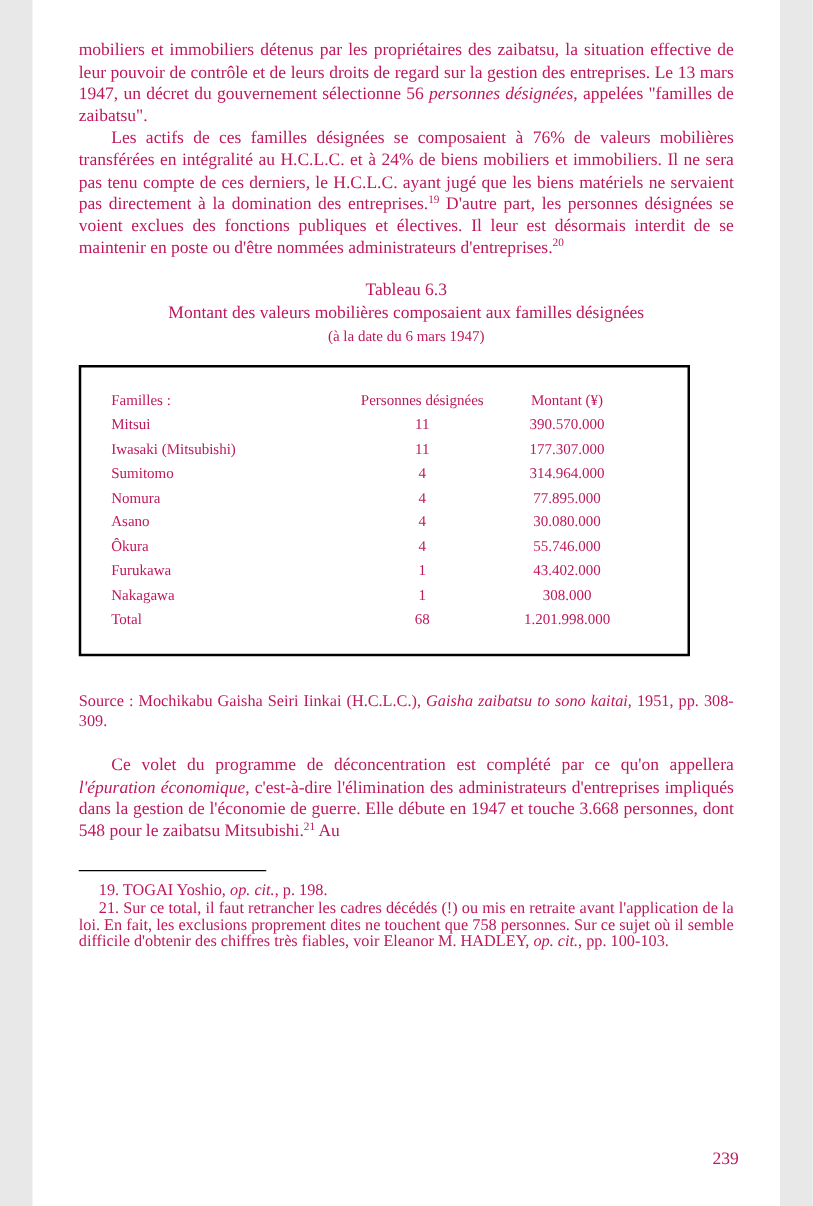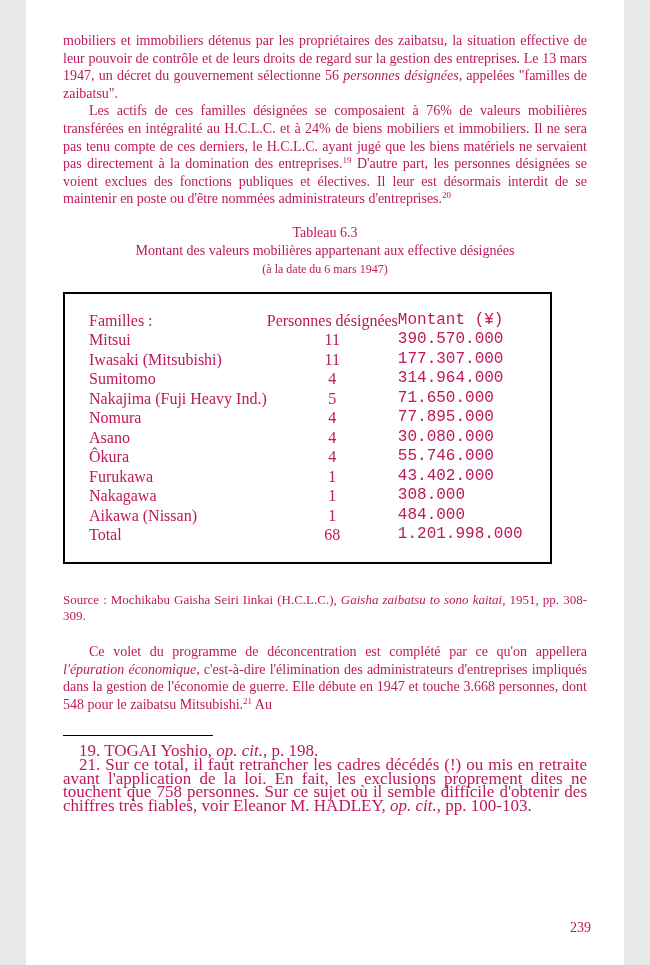--- a/index.html
+++ b/index.html
@@ -47,46 +47,46 @@
   }
   .table-box {
     margin-top: 15px;
     margin-right: 35px;
     border: 2px solid #000;
     padding: 17px 32px 17px 24px;
   }
   table.families {
     width: 100%;
     border-collapse: collapse;
-    font-size: 16px;
+    font-size: 12px;
   }
   table.families td {
     padding: 0;
     line-height: 19.5px;
     white-space: nowrap;
   }
   td.c1 { text-align: left;  width: 46%; }
   td.c2 { text-align: center; width: 24%; }
-  td.c3 { text-align: left; width: 30%; font-family: Liberation Mono, monospace; }
+  td.c3 { text-align: center; width: 30%; }
   .source-note {
     margin-top: 28px;
     font-size: 13px;
     line-height: 16.5px;
     text-align: justify;
   }
   .after-table { margin-top: 18px; }
   .fn-rule {
     margin-top: 22px;
     width: 150px;
     border-top: 1.5px solid #000;
     height: 0;
   }
   .footnotes {
     margin-top: 8px;
-    font-size: 17px;
+    font-size: 13px;
     line-height: 13.6px;
   }
   .fn {
     text-align: justify;
     text-indent: 16px;
   }
   .page-number {
     position: absolute;
     right: 33px;
     top: 920px;
@@ -97,21 +97,21 @@
 <body>
 
 <div class="page">
 
   <p class="body-par"><span>mobiliers et immobiliers détenus par les propriétaires des zaibatsu, la situation effective de leur pouvoir de contrôle et de leurs droits de regard sur la gestion des entreprises. Le 13 mars 1947, un décret du gouvernement sélectionne 56 </span><span class="it">personnes désignées</span><span>, appelées "familles de zaibatsu".</span></p>
 
   <p class="body-par indent"><span>Les actifs de ces familles désignées se composaient à 76% de valeurs mobilières transférées en intégralité au H.C.L.C. et à 24% de biens mobiliers et immobiliers. Il ne sera pas tenu compte de ces derniers, le H.C.L.C. ayant jugé que les biens matériels ne servaient pas directement à la domination des entreprises.</span><sup>19</sup><span> D'autre part, les personnes désignées se voient exclues des fonctions publiques et électives. Il leur est désormais interdit de se maintenir en poste ou d'être nommées administrateurs d'entreprises.</span><sup>20</sup></p>
 
   <div class="caption">
     <div>Tableau 6.3</div>
-    <div>Montant des valeurs mobilières appartenant aux effective désignées</div>
+    <div>Montant des valeurs mobilières composaient aux familles désignées</div>
     <div class="date-line">(à la date du 6 mars 1947)</div>
   </div>
 
   <div class="table-box">
     <table class="families">
       <tbody>
         <tr>
           <td class="c1">Familles :</td>
           <td class="c2">Personnes désignées</td>
           <td class="c3">Montant (¥)</td>
@@ -125,25 +125,20 @@
           <td class="c1">Iwasaki (Mitsubishi)</td>
           <td class="c2">11</td>
           <td class="c3">177.307.000</td>
         </tr>
         <tr>
           <td class="c1">Sumitomo</td>
           <td class="c2">4</td>
           <td class="c3">314.964.000</td>
         </tr>
         <tr>
-          <td class="c1">Nakajima (Fuji Heavy Ind.)</td>
-          <td class="c2">5</td>
-          <td class="c3">71.650.000</td>
-        </tr>
-        <tr>
           <td class="c1">Nomura</td>
           <td class="c2">4</td>
           <td class="c3">77.895.000</td>
         </tr>
         <tr>
           <td class="c1">Asano</td>
           <td class="c2">4</td>
           <td class="c3">30.080.000</td>
         </tr>
         <tr>
@@ -153,25 +148,20 @@
         </tr>
         <tr>
           <td class="c1">Furukawa</td>
           <td class="c2">1</td>
           <td class="c3">43.402.000</td>
         </tr>
         <tr>
           <td class="c1">Nakagawa</td>
           <td class="c2">1</td>
           <td class="c3">308.000</td>
-        </tr>
-        <tr>
-          <td class="c1">Aikawa (Nissan)</td>
-          <td class="c2">1</td>
-          <td class="c3">484.000</td>
         </tr>
         <tr>
           <td class="c1">Total</td>
           <td class="c2">68</td>
           <td class="c3">1.201.998.000</td>
         </tr>
       </tbody>
     </table>
   </div>
 

